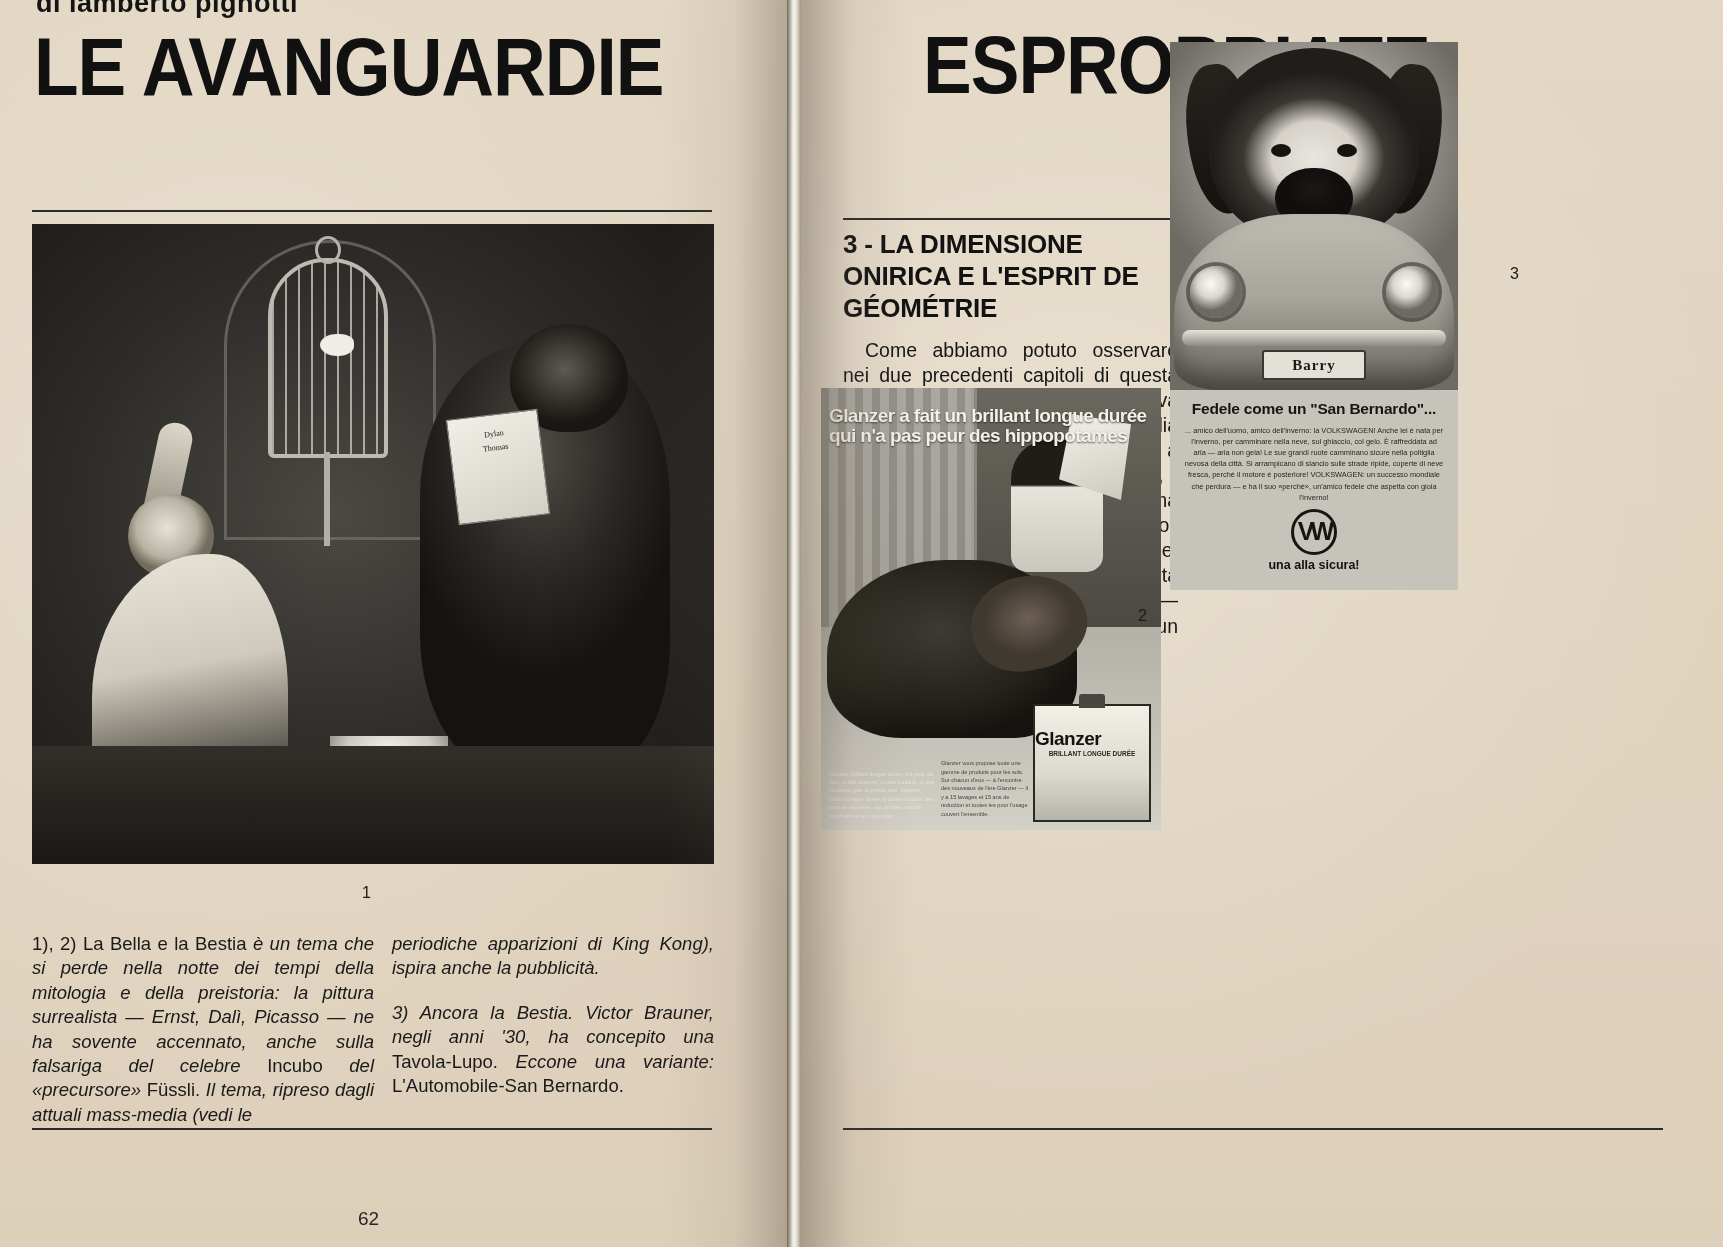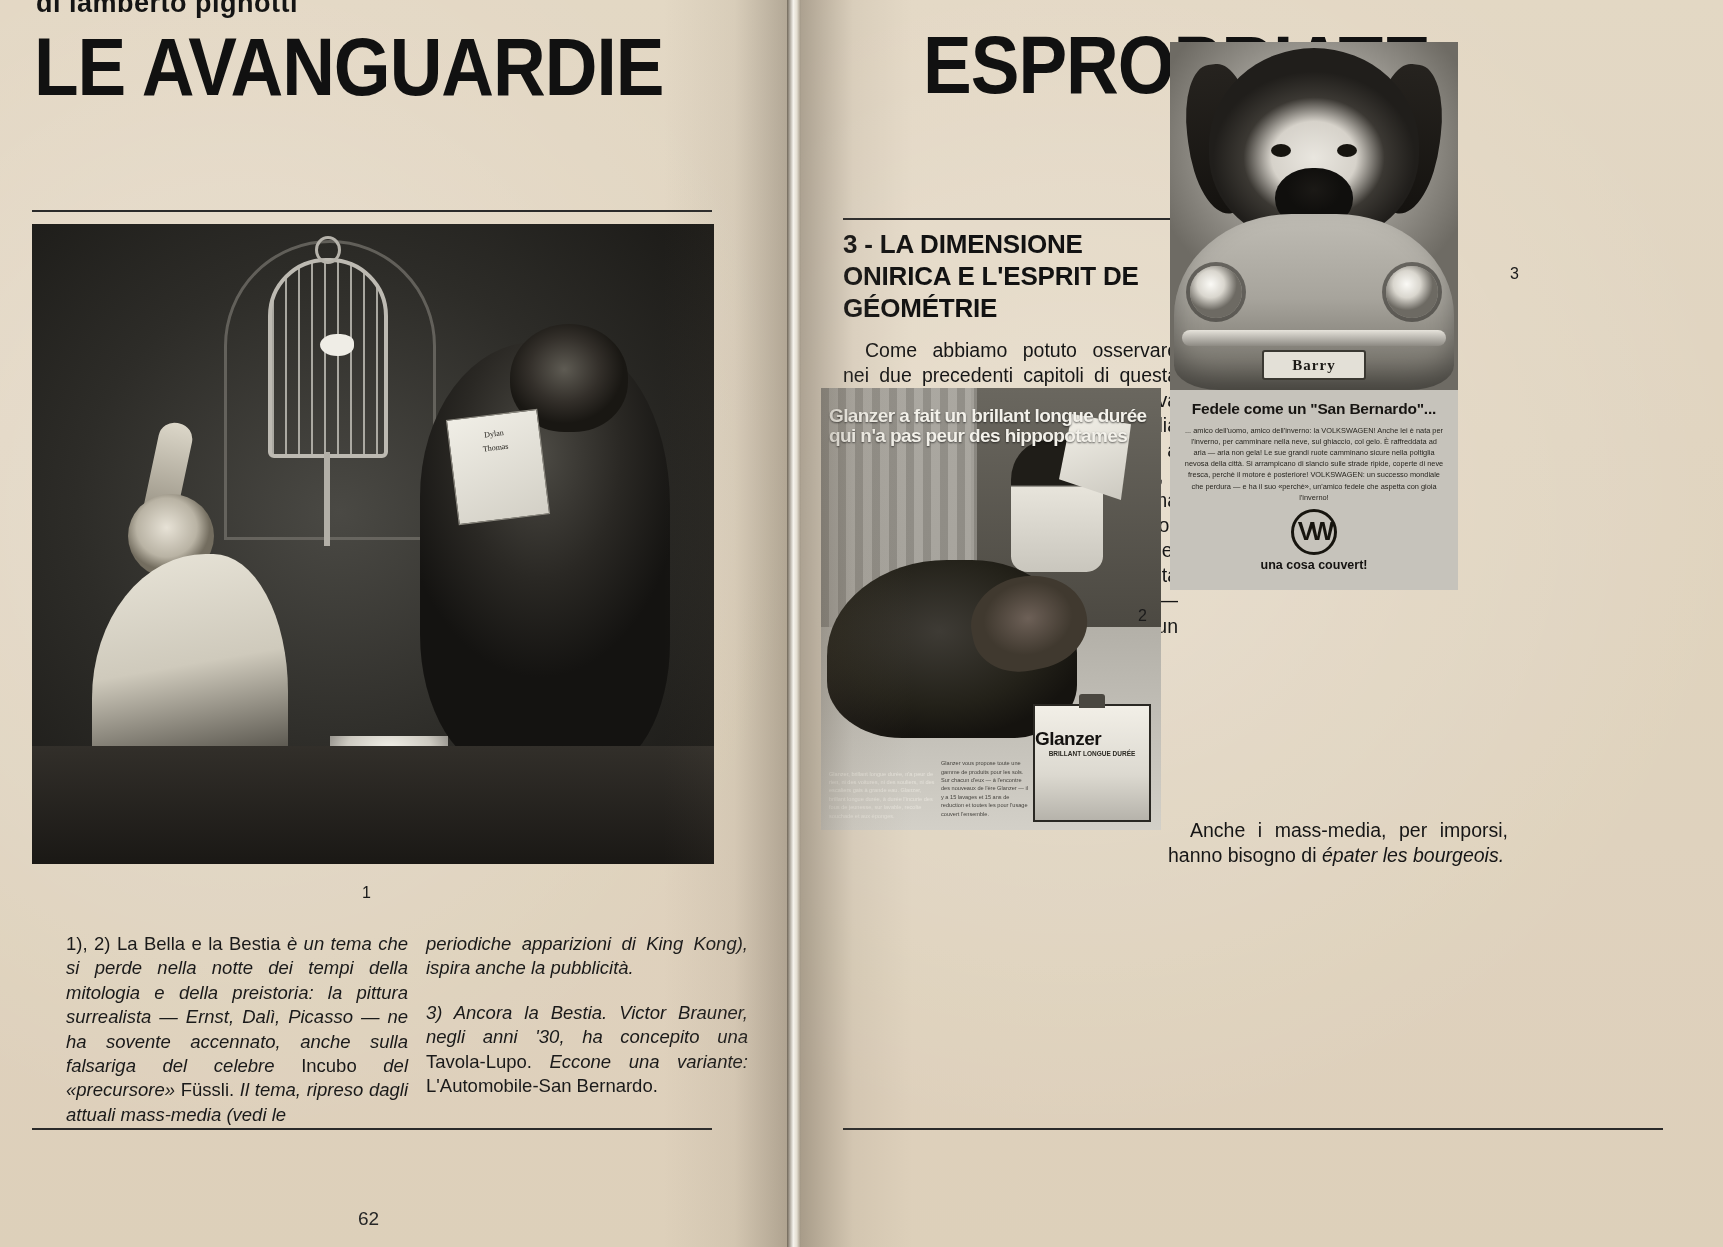--- a/index.html
+++ b/index.html
@@ -82,21 +82,20 @@
     font-family:"Liberation Sans", sans-serif;
   }
   .fig1-num { left:362px; top:884px; }
 
   .cap-col {
     position:absolute;
     font-size:18.5px; line-height:1.32;
     color:#1a1a1a;
     font-style:italic;
     text-align:justify;
-    margin-left:34px;
   }
   .cap-col-1 { left:32px; top:932px; width:342px; }
   .cap-col-2 { left:392px; top:932px; width:322px; }
   .cap-col .rom { font-style:normal; }
   .cap-para { margin:0 0 20px 0; }
 
   .pagenum {
     position:absolute; font-size:19px; color:#272727;
     font-family:"Liberation Sans", sans-serif;
   }
@@ -454,21 +453,21 @@
           <div class="vw-lamp l"></div>
           <div class="vw-lamp r"></div>
           <div class="vw-bumper"></div>
           <div class="vw-plate">Barry</div>
         </div>
       </div>
       <div class="vw-text-zone">
         <div class="vw-claim">Fedele come un "San Bernardo"...</div>
         <div class="vw-body">... amico dell'uomo, amico dell'inverno: la VOLKSWAGEN! Anche lei è nata per l'inverno, per camminare nella neve, sul ghiaccio, col gelo. È raffreddata ad aria — aria non gela! Le sue grandi ruote camminano sicure nella poltiglia nevosa della città. Si arrampicano di slancio sulle strade ripide, coperte di neve fresca, perchè il motore è posteriore! VOLKSWAGEN: un successo mondiale che perdura — e ha il suo «perchè», un'amico fedele che aspetta con gioia l'inverno!</div>
         <div class="vw-logo">VW</div>
-        <div class="vw-slogan">una cosa couvert!</div>
+        <div class="vw-slogan">una alla sicura!</div>
       </div>
     </div>
     <div class="fig-num fig3-num">3</div>
 
     <div class="ad-glanzer">
       <div class="gl-photo">
         <div class="gl-backwall"></div>
         <div class="gl-curtain"></div>
         <div class="gl-floor"></div>
         <div class="gl-woman"></div>
@@ -485,21 +484,20 @@
         </div>
       </div>
       <div class="gl-headline">
         <span>Glanzer a fait un brillant longue durée</span><br>
         <span>qui n'a pas peur des hippopotames</span>
       </div>
     </div>
     <div class="fig-num fig2-num">2</div>
 
     <div class="body-col body-col-b">
-      <p>Anche i mass-media, per imporsi, hanno bisogno di <i>épater les bourgeois.</i></p>
     </div>
 
     <div class="rule rule-right-bot"></div>
 
     <div class="gutter-shade"></div>
   </div>
 
   <div class="spine"></div>
 </div>
 

